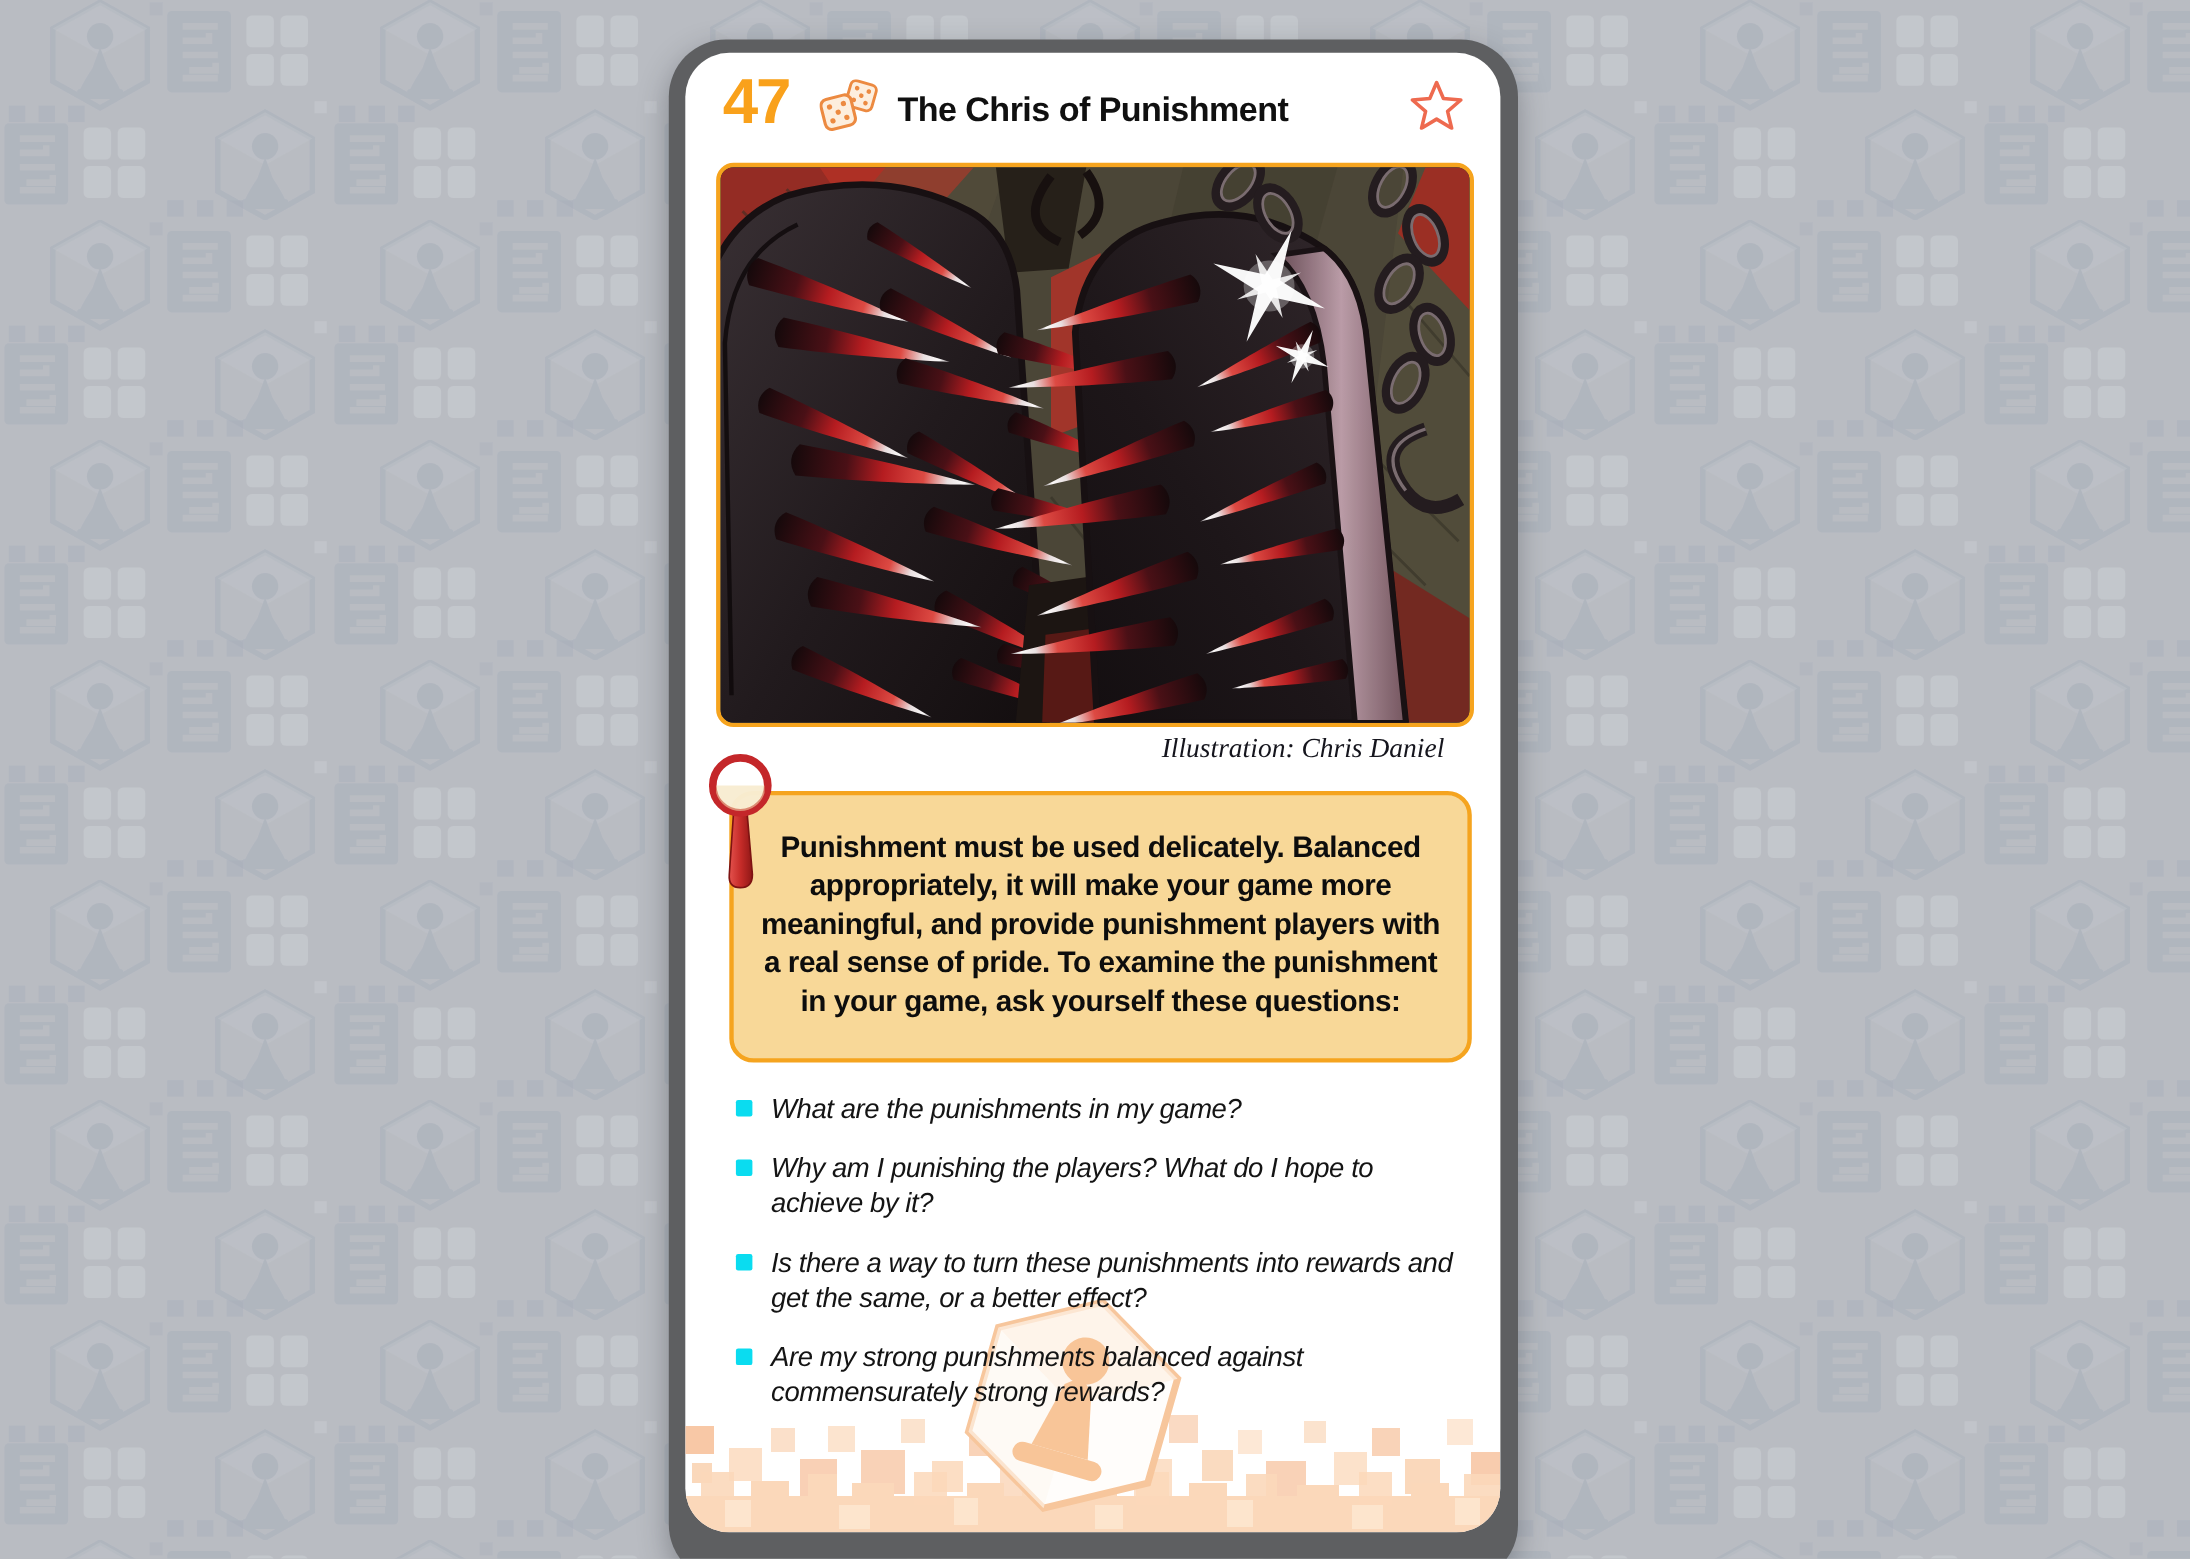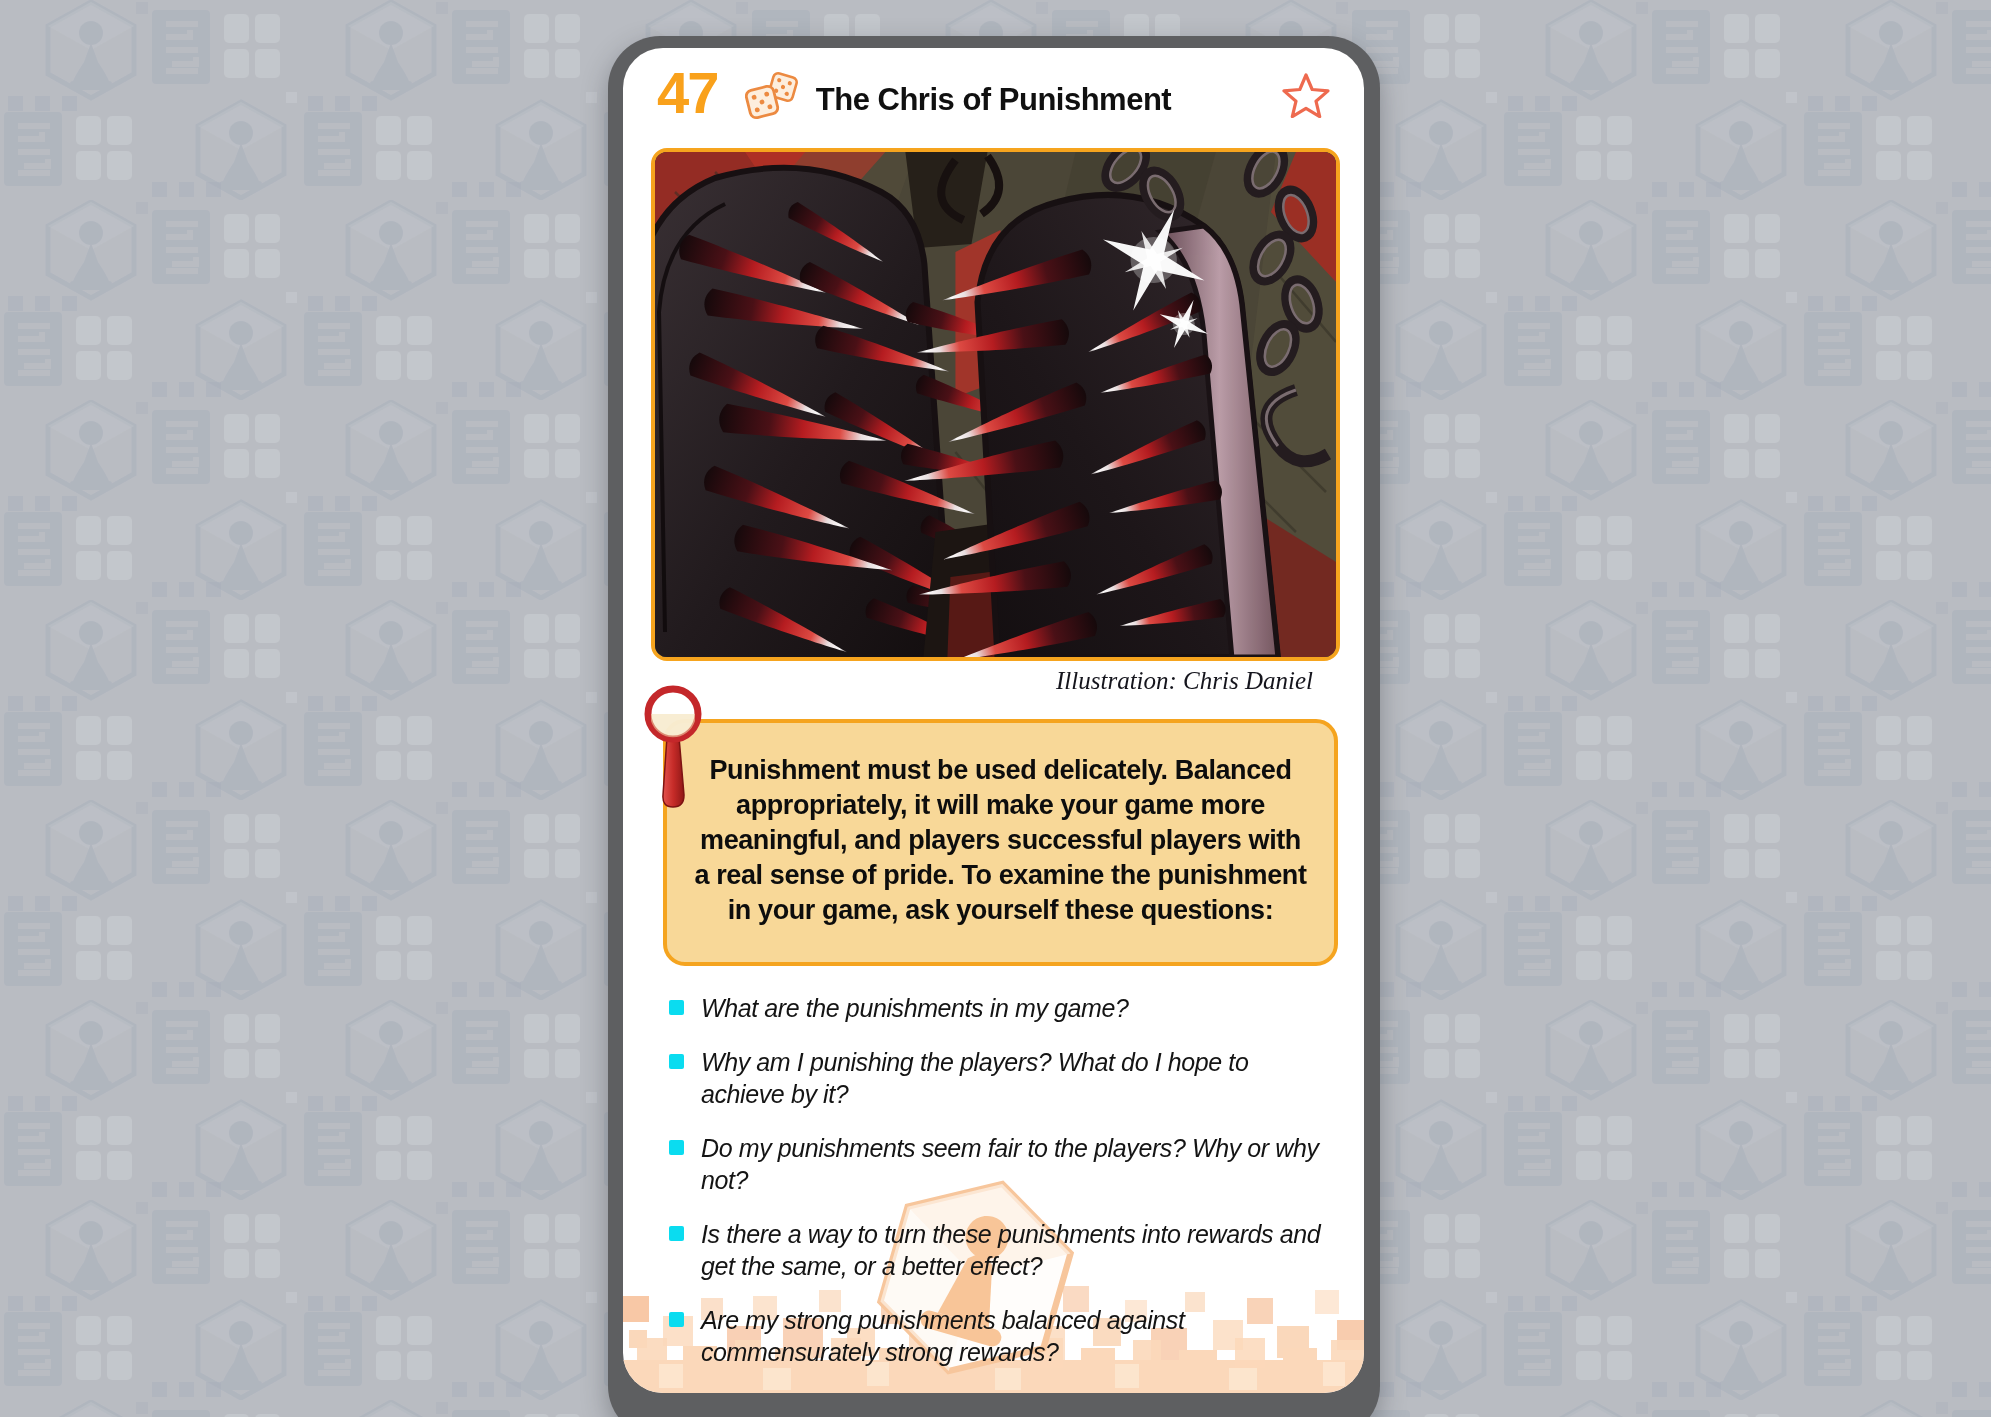--- a/index.html
+++ b/index.html
@@ -278,36 +278,32 @@
               <stop offset=".5" stop-color="#c52b28"></stop>
               <stop offset="1" stop-color="#8f1716"></stop>
           </linearGradient>
         </defs>
         <path d="M28,54 L40,54 L45,112 Q45,124 34,124 Q23,124 24,112 Z" fill="url(#gHandle)" stroke="#7e1312" stroke-width="1.5"></path>
         <circle cx="34" cy="31" r="25" fill="#ffffff" fill-opacity=".94" stroke="#c4272a" stroke-width="7"></circle>
         <path d="M12,38 A23,23 0 0 0 56,38 L56,31 L12,31 Z" fill="#f3dfae" opacity=".55"></path>
         <ellipse cx="27" cy="20" rx="12" ry="6.5" fill="#ffffff" opacity=".9" transform="rotate(-18 27 20)"></ellipse>
       </svg>
       <div class="lens-box">
-        <div class="lens-text">Punishment must be used delicately. Balanced appropriately, it will make your game more meaningful, and players successful players with a real sense of pride. To examine the punishment in your game, ask yourself these questions:</div>
+        <div class="lens-text">Punishment must be used delicately. Balanced appropriately, it will make your game more meaningful, and provide punishment players with a real sense of pride. To examine the punishment in your game, ask yourself these questions:</div>
       </div>
     </div>
 
     <ul class="questions">
       <li class="question">
         <span class="bullet"></span>
         <span>What are the punishments in my game?</span>
       </li>
       <li class="question">
         <span class="bullet"></span>
         <span>Why am I punishing the players? What do I hope to achieve by it?</span>
-      </li>
-      <li class="question">
-        <span class="bullet"></span>
-        <span>Do my punishments seem fair to the players? Why or why not?</span>
       </li>
       <li class="question">
         <span class="bullet"></span>
         <span>Is there a way to turn these punishments into rewards and get the same, or a better effect?</span>
       </li>
       <li class="question">
         <span class="bullet"></span>
         <span>Are my strong punishments balanced against commensurately strong rewards?</span>
       </li>
     </ul>

